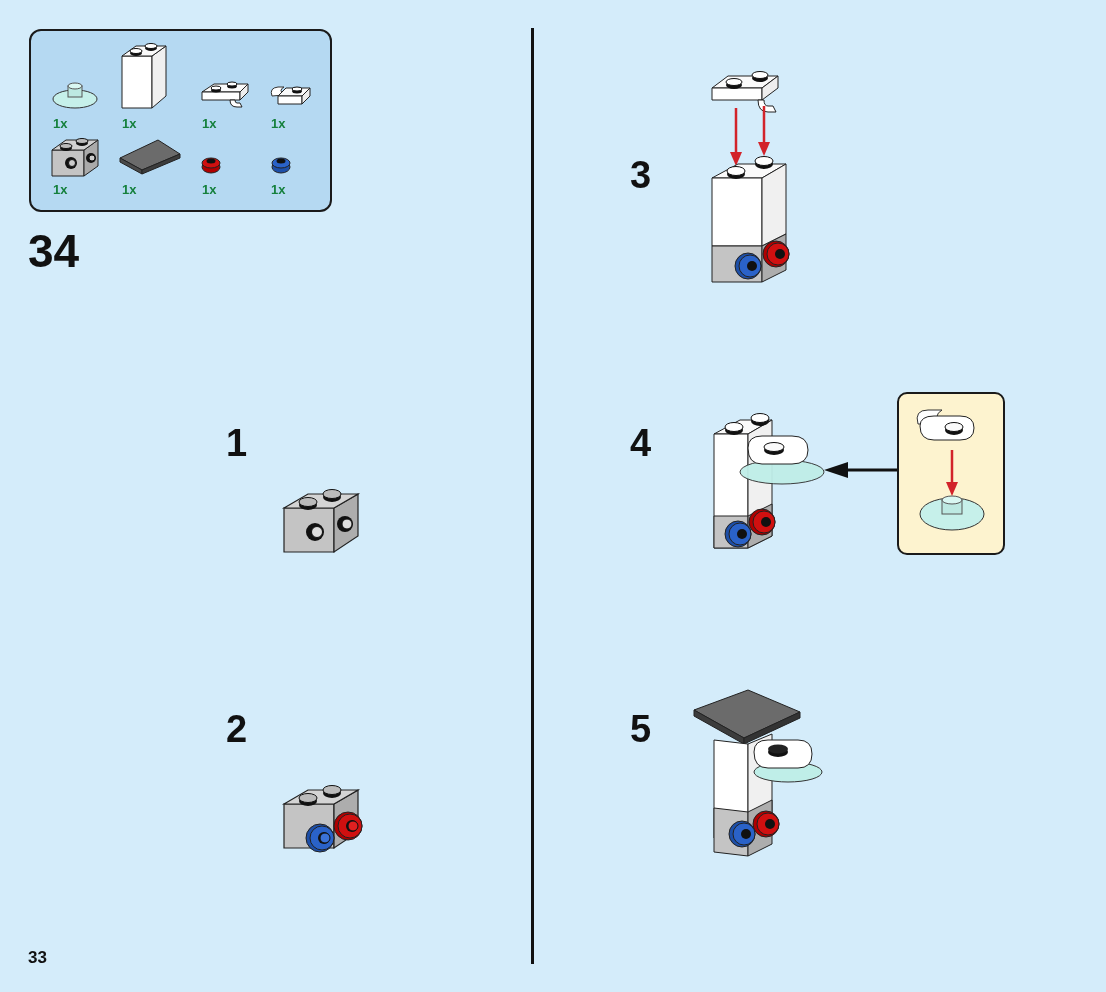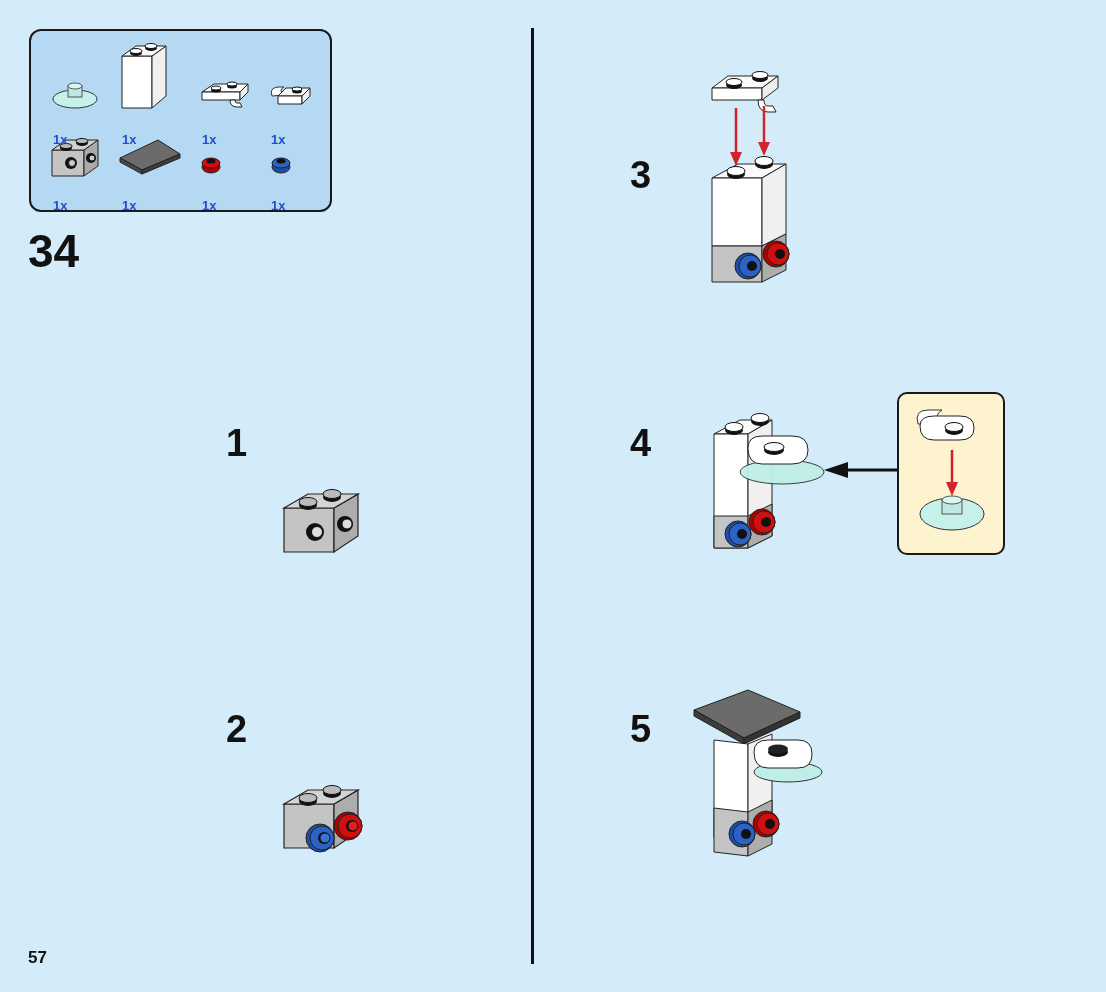--- a/index.html
+++ b/index.html
@@ -7,21 +7,21 @@
     width:1106px; height:992px; position:relative; overflow:hidden;
     background:#d4ecfa;
     font-family:"Liberation Sans", sans-serif;
   }
   .abs { position:absolute; }
   .parts-box {
     left:29px; top:29px; width:303px; height:183px;
     background:#b5d9f2; border:2px solid #1a1a1a; border-radius:12px;
     box-sizing:border-box;
   }
-  .qty { font-weight:bold; font-size:13px; color:#1d4ed8; position:absolute;margin-top:16px; }
+  .qty { font-weight:bold; font-size:13px; color:#15803d; position:absolute; }
   .step-label { font-weight:bold; font-size:38px; color:#111; position:absolute; line-height:1; }
   .step-num-big { font-weight:bold; font-size:46px; color:#111; position:absolute; line-height:1; }
   .page-num { font-weight:bold; font-size:17px; color:#111; position:absolute; }
   .divider { left:531px; top:28px; width:3px; height:936px; background:#111; }
   .callout {
     left:897px; top:392px; width:108px; height:163px;
     background:#fdf3cf; border:2px solid #1a1a1a; border-radius:10px; box-sizing:border-box;
   }
   svg { position:absolute; overflow:visible; }
 </style>
@@ -233,13 +233,13 @@
   <ellipse cx="86" cy="64" rx="10" ry="5" fill="#111"></ellipse>
     <ellipse cx="86" cy="61" rx="10" ry="4.5" fill="#222"></ellipse>
   <circle cx="74" cy="136" r="13" fill="#b00000" stroke="#222"></circle>
   <circle cx="76" cy="136" r="11" fill="#d01010" stroke="#222"></circle>
   <circle cx="78" cy="136" r="5" fill="#111"></circle>
   <circle cx="50" cy="146" r="13" fill="#1d4fa8" stroke="#222"></circle>
   <circle cx="52" cy="146" r="11" fill="#2a62c8" stroke="#222"></circle>
   <circle cx="54" cy="146" r="5" fill="#111"></circle>
 </svg>
 
-<span class="page-num" style="left:28px;top:948px;">57</span>
+<span class="page-num" style="left:28px;top:948px;">33</span>
 
 </body></html>

